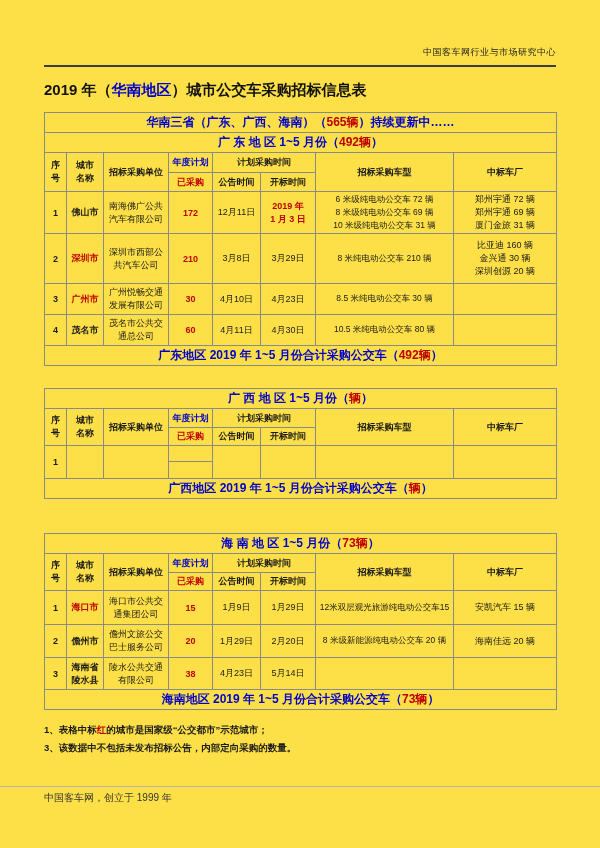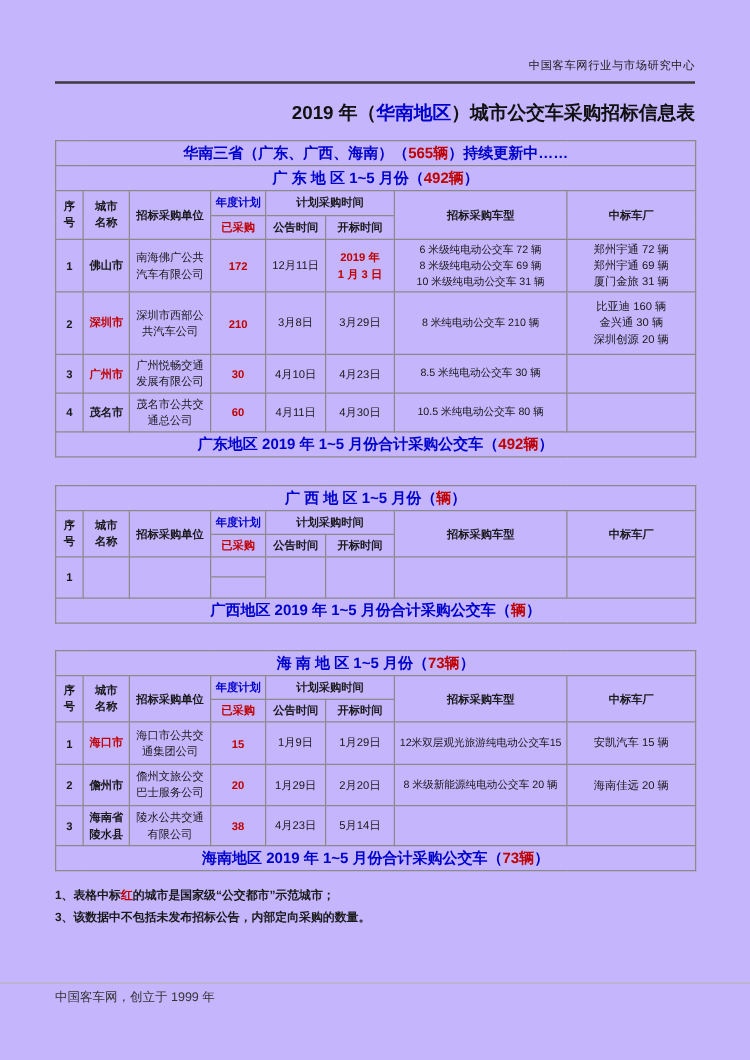--- a/index.html
+++ b/index.html
@@ -1,31 +1,31 @@
 <!DOCTYPE html>
 <html><head>
 <meta charset="utf-8">
 <style>
   * { margin:0; padding:0; box-sizing:border-box; }
   html,body { background:#e8e8e8; }
   .page {
-    width:600px; height:848px; margin:0 auto; background:#c4b5fd;
+    width:600px; height:848px; margin:0 auto; background:#fde047;
     font-family:"Liberation Sans", sans-serif; color:#1a1a1a;
     position:relative; overflow:hidden;
   }
   .content { padding:0 44px; }
   .org-line { padding-top:46px; text-align:right; font-size:9px; color:#222; letter-spacing:0.5px; }
   .rule { height:2px; background:#3c3c3c; margin-top:6px; }
-  .page-title { margin-top:14px; text-align:right; font-size:15px; font-weight:bold; color:#111; }
+  .page-title { margin-top:14px; text-align:left; font-size:15px; font-weight:bold; color:#111; }
   .page-title .blue { color:#0000cc; }
 
   table { border-collapse:collapse; table-layout:fixed; width:512px; }
   .t1 { margin-top:12px; }
   .t2 { margin-top:22px; }
-  .t3 { margin-top:21px;padding-left:44px; }
+  .t3 { margin-top:34px;padding-left:44px; }
   td, th { border:1px solid #8a8a8a; font-size:9px; text-align:center; vertical-align:middle; padding:1px 2px; font-weight:normal; color:#1a1a1a; }
   .b { font-weight:bold; }
   .blue { color:#0000cc; }
   .red { color:#c00000; }
   .h17{height:17px} .h18{height:18px} .h19{height:19px} .h20{height:20px}
   .h31{height:31px} .h32{height:32px} .h33{height:33px} .h34{height:34px}
   .h41{height:41px} .h50{height:50px}
   .banner-row td, .region-row td, .tfooter-row td { font-weight:bold; font-size:12px; }
   th { font-weight:bold; }
   .veh { font-size:8.5px;text-align:center; }

